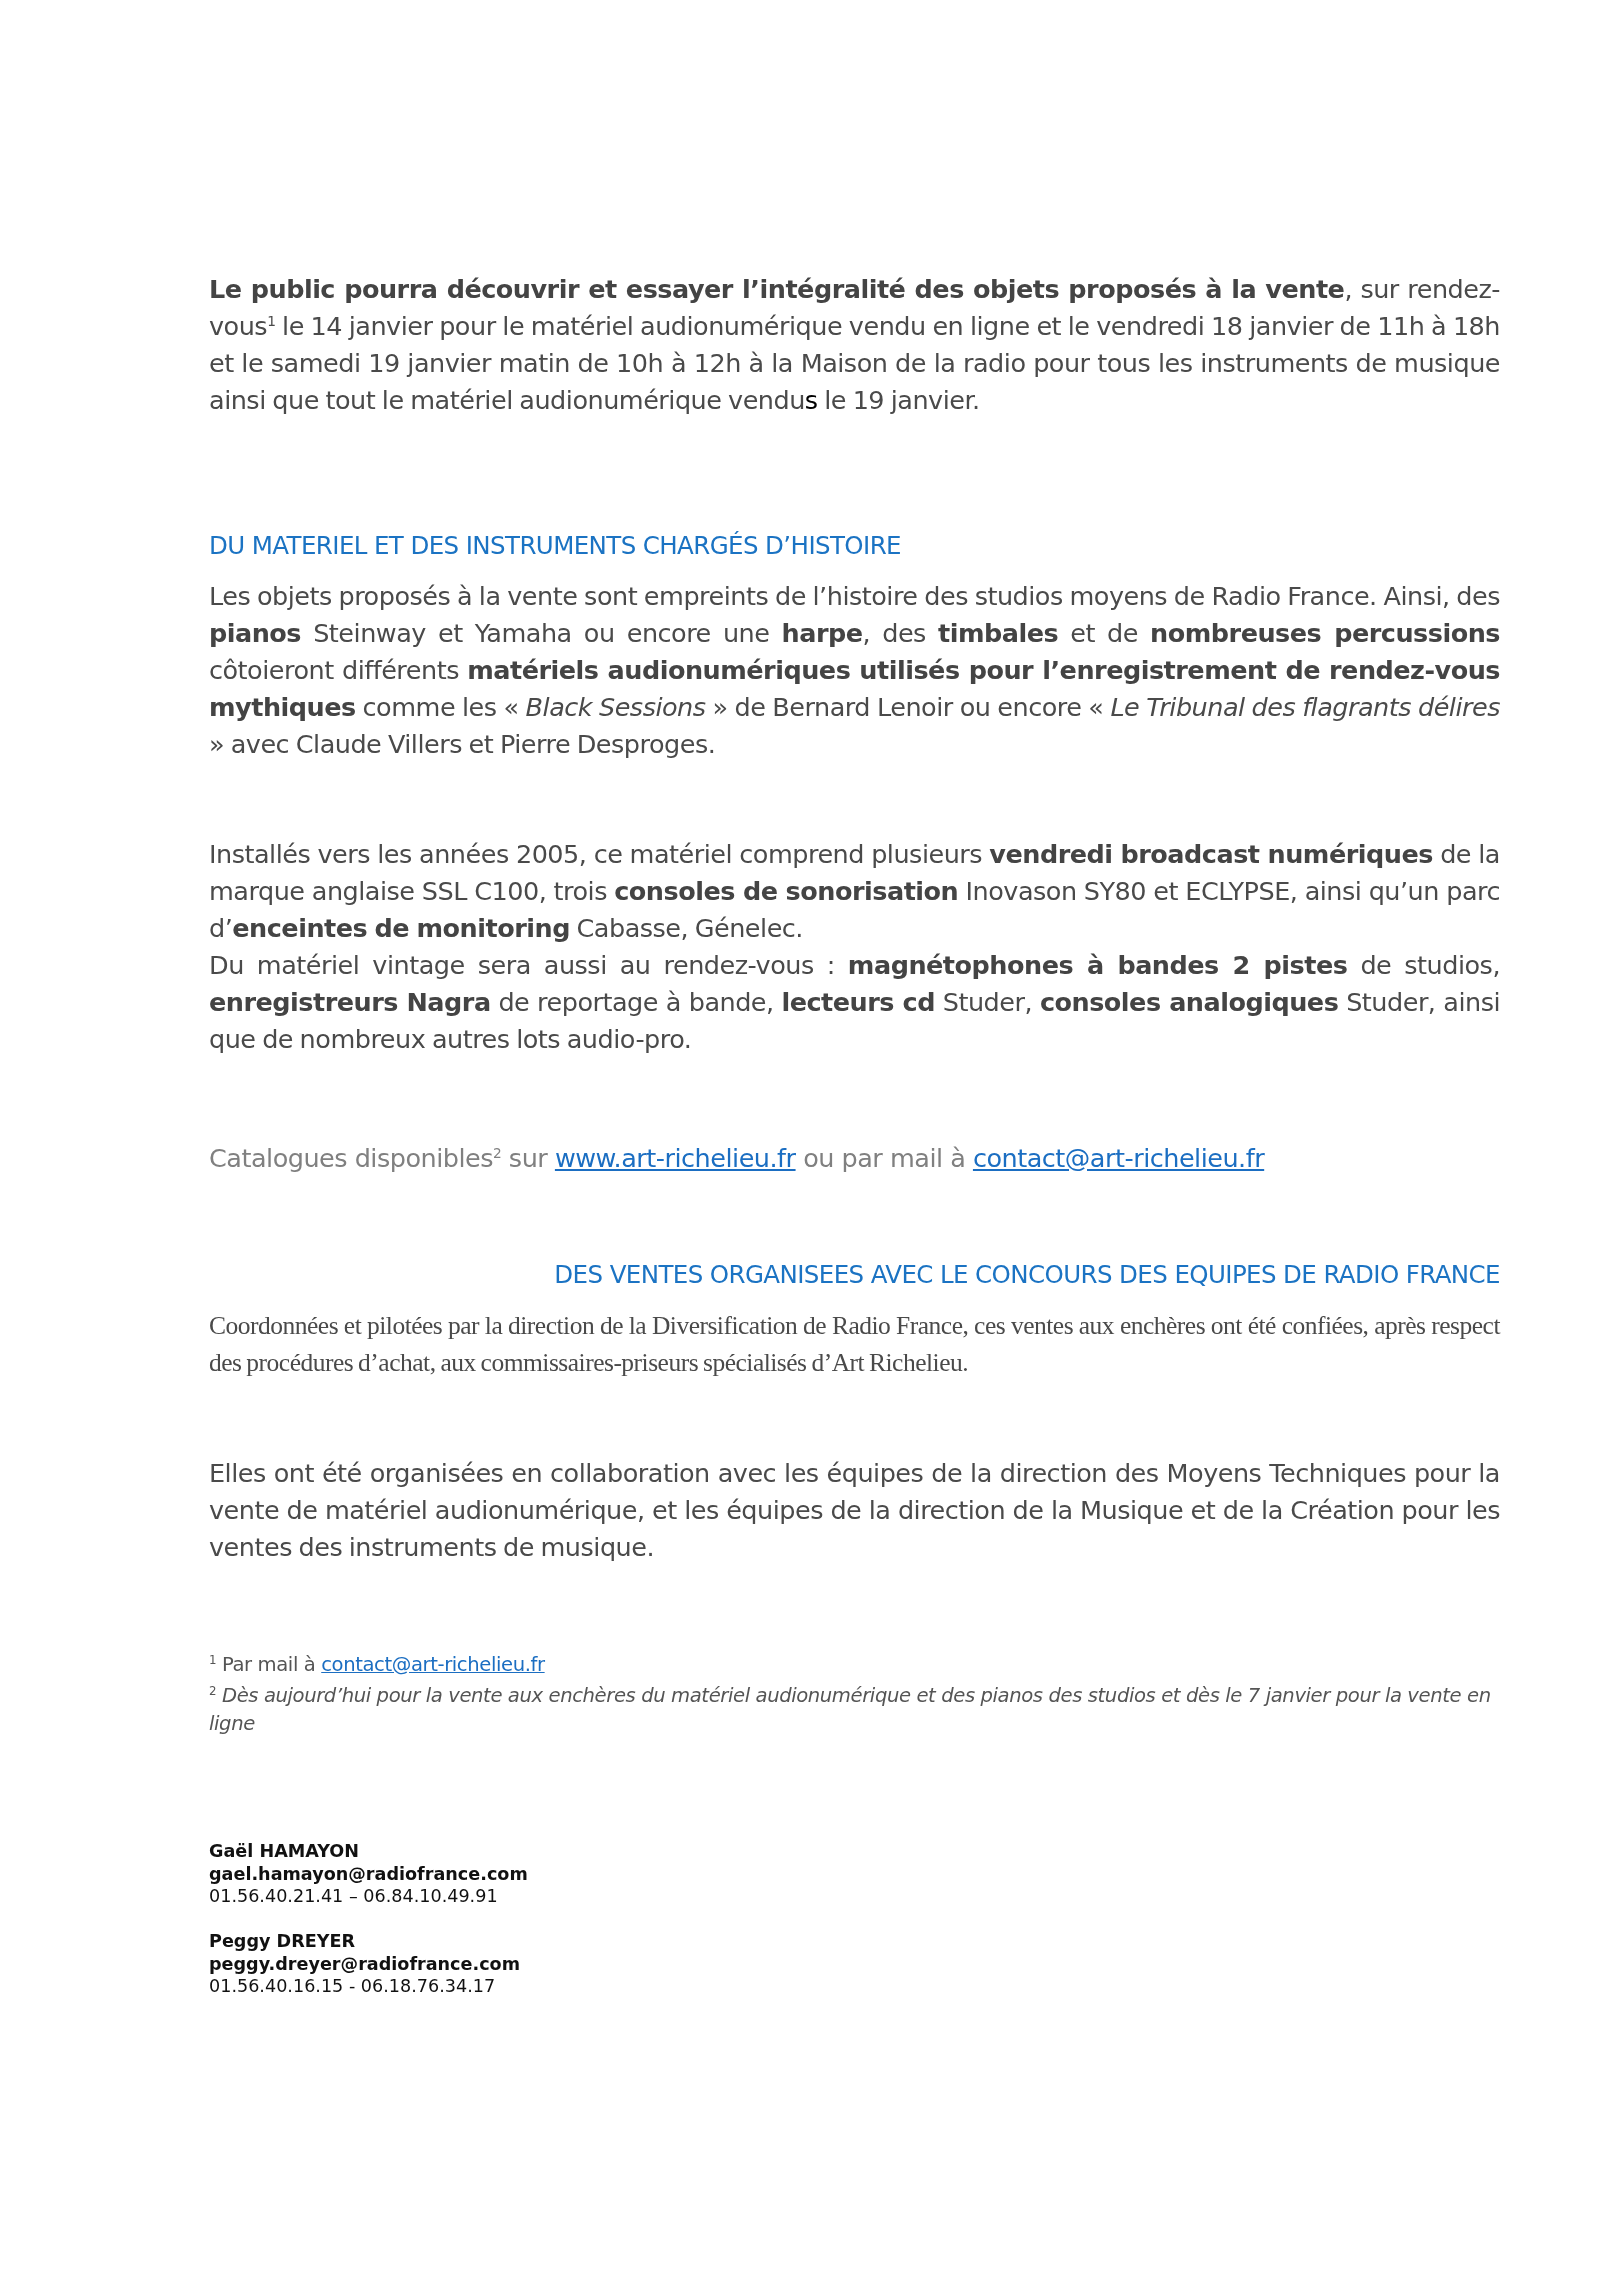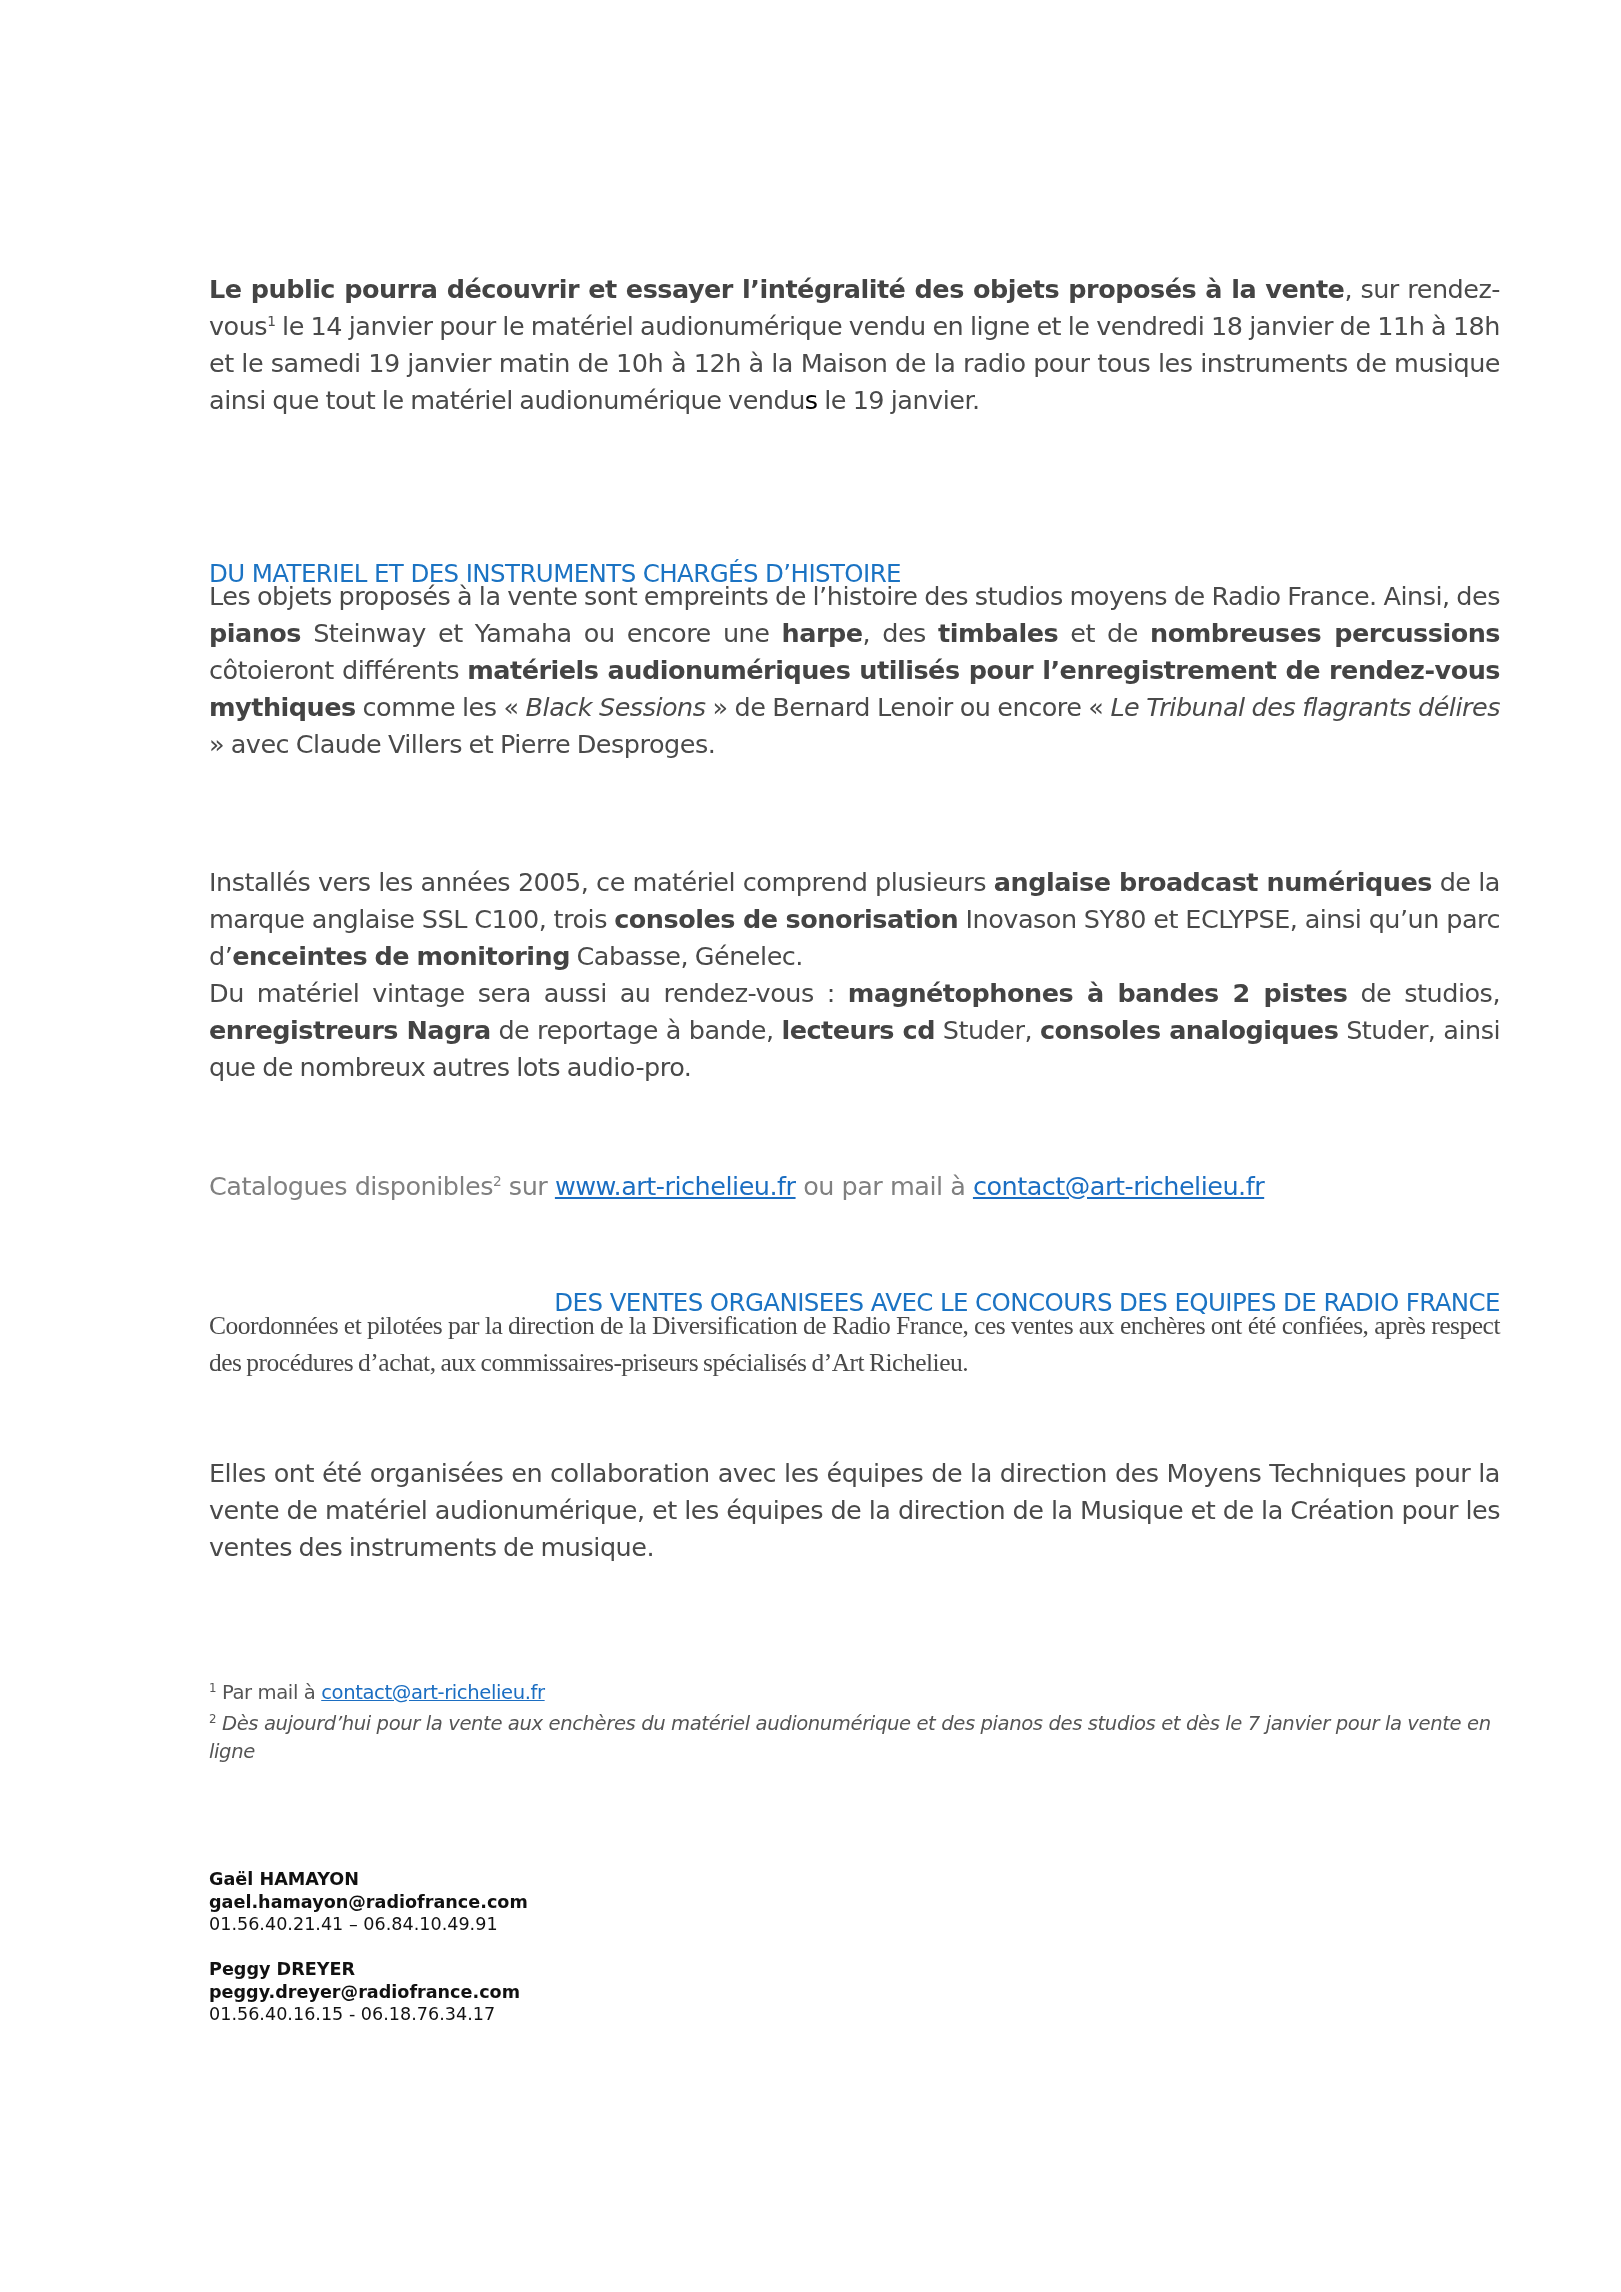--- a/index.html
+++ b/index.html
@@ -18,21 +18,20 @@
     .page {
       position: absolute;
       left: 209px;
       top: 0;
       width: 1291px;
     }
     .block {
       position: absolute;
       left: 0;
       width: 1291px;
-      margin-top: 28px;
     }
     .body-text {
       font-size: 25.5px;
       line-height: 37px;
       text-align: justify;
       letter-spacing: -0.5px;
       word-spacing: -1px;
     }
     .body-text b { font-weight: bold; color: #444; }
     .body-text i { font-style: italic; }
@@ -79,21 +78,21 @@
 
 <div class="page">
 
   <p class="block body-text" style="top:271px; margin:0;"><b>Le public pourra découvrir et essayer l’intégralité des objets proposés à la vente</b><span>, sur rendez-vous</span><span class="sup">1</span><span> le 14 janvier pour le matériel audionumérique vendu en ligne et le vendredi 18 janvier de 11h à 18h et le samedi 19 janvier matin de 10h à 12h à la Maison de la radio pour tous les instruments de musique ainsi que tout le matériel audionumérique vendu</span><span class="black">s</span><span> le 19 janvier.</span></p>
 
   <div class="block heading" style="top:530px;">DU MATERIEL ET DES INSTRUMENTS CHARGÉS D’HISTOIRE</div>
 
   <p class="block body-text" style="top:578px; margin:0;"><span>Les objets proposés à la vente sont empreints de l’histoire des studios moyens de Radio France. Ainsi, des </span><b>pianos</b><span> Steinway et Yamaha ou encore une </span><b>harpe</b><span>, des </span><b>timbales</b><span> et de </span><b>nombreuses percussions</b><span> côtoieront différents </span><b>matériels audionumériques utilisés pour l’enregistrement de rendez-vous mythiques</b><span> comme les « </span><i>Black Sessions</i><span> » de Bernard Lenoir ou encore « </span><i>Le Tribunal des flagrants délires</i><span> » avec Claude Villers et Pierre Desproges.</span></p>
 
   <div class="block body-text" style="top:836px;">
-    <p style="margin:0;"><span>Installés vers les années 2005, ce matériel comprend plusieurs </span><b>anglaise broadcast numériques</b><span> de la marque anglaise SSL C100, trois </span><b>consoles de sonorisation</b><span> Inovason SY80 et ECLYPSE, ainsi qu’un parc d’</span><b>enceintes de monitoring</b><span> Cabasse, Génelec.</span></p>
+    <p style="margin:0;"><span>Installés vers les années 2005, ce matériel comprend plusieurs </span><b>vendredi broadcast numériques</b><span> de la marque anglaise SSL C100, trois </span><b>consoles de sonorisation</b><span> Inovason SY80 et ECLYPSE, ainsi qu’un parc d’</span><b>enceintes de monitoring</b><span> Cabasse, Génelec.</span></p>
     <p style="margin:0;"><span>Du matériel vintage sera aussi au rendez-vous : </span><b>magnétophones à bandes 2 pistes</b><span> de studios, </span><b>enregistreurs Nagra</b><span> de reportage à bande, </span><b>lecteurs cd</b><span> Studer, </span><b>consoles analogiques</b><span> Studer, ainsi que de nombreux autres lots audio-pro.</span></p>
   </div>
 
   <div class="block catalogue" style="top:1141px;"><span>Catalogues disponibles</span><span class="sup">2</span><span> sur </span><a class="link" href="#">www.art-richelieu.fr</a><span> ou par mail à  </span><a class="link" href="#">contact@art-richelieu.fr</a></div>
 
   <div class="block heading" style="top:1259px;text-align:right;">DES VENTES ORGANISEES AVEC LE CONCOURS DES EQUIPES DE RADIO FRANCE</div>
 
   <p class="block body-text" style="top:1307px; margin:0;font-family:Liberation Serif, serif;">Coordonnées et pilotées par la direction de la Diversification de Radio France, ces ventes aux enchères ont été confiées, après respect des procédures d’achat, aux commissaires-priseurs spécialisés d’Art Richelieu.</p>
   <p class="block body-text" style="top:1455px; margin:0;">Elles ont été organisées en collaboration avec les équipes de la direction des Moyens Techniques pour la vente de matériel audionumérique, et les équipes de la direction de la Musique et de la Création pour les ventes des instruments de musique.</p>
 

